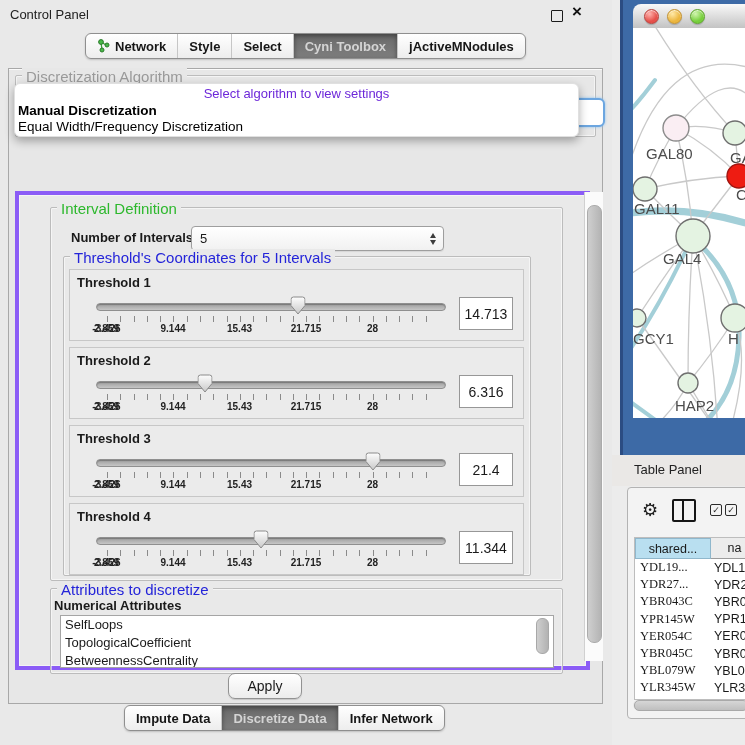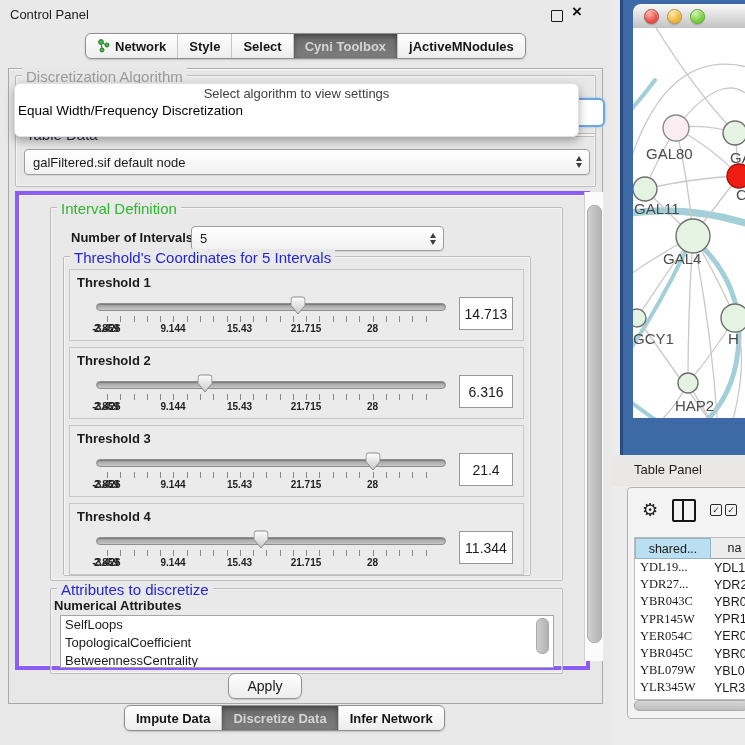--- a/index.html
+++ b/index.html
@@ -29,21 +29,21 @@
   .legend{position:absolute;top:-8px;left:6px;background:#e7e7e7;padding:0 4px;font-size:15px;white-space:nowrap;}
 
   
   #algo-group{left:6px;top:6px;right:6px;height:60px;}
   #algo-label{color:#9a9a9a;}
   #algo-combo-frag{left:550px;top:29px;width:42px;height:25px;background:#fff;border:2.5px solid #6ca6e0;border-radius:6px;box-shadow:0 0 3px #8cc0ef;}
 
   
   #algo-popup{left:14px;top:83px;width:563px;height:52px;background:#fff;border:1px solid #e0e0e0;
       border-radius:6px;box-shadow:0 4px 10px rgba(0,0,0,.32);z-index:30;padding:0;}
-  #algo-popup .ph{height:17px;text-align:center;color:#404040;font-size:13px;padding-top:2px;}
+  #algo-popup .ph{height:17px;text-align:center;color:#6d28d9;font-size:13px;padding-top:2px;}
   #algo-popup .opt{height:16px;font-size:13.5px;color:#000;padding:0 3px;line-height:16px;}
   #algo-popup .opt.sel-opt{font-weight:bold;}
 
   
   #tabledata-group{left:6px;top:64px;right:6px;height:52px;}
   #tabledata-group .legend{color:#2e2e44;}
   .combo{position:absolute;display:flex;align-items:center;background:linear-gradient(#ffffff,#f1f1f1);
       border:1px solid #9e9e9e;border-radius:4px;font-size:13px;padding-left:8px;box-shadow:0 1px 1px rgba(0,0,0,.08);}
   .spinner{position:absolute;right:7px;top:50%;transform:translateY(-50%);display:flex;flex-direction:column;gap:2px;}
   .spinner .up{width:0;height:0;border-left:3.5px solid transparent;border-right:3.5px solid transparent;border-bottom:5px solid #3c3c3c;}
@@ -175,30 +175,20 @@
       </div>
   </div>
 
   <div class="abs" id="main-panel">
 
     <div class="abs groupbox" id="algo-group">
       <span class="legend" id="algo-label">Discretization Algorithm</span>
     </div>
     <div class="abs" id="algo-combo-frag"></div>
 
-    <div class="abs groupbox" id="tabledata-group">
-      <span class="legend">Table Data</span>
-      <div class="combo" id="tabledata-combo">
-        <span>galFiltered.sif default node</span>
-        <span class="spinner">
-            <span class="up"></span>
-            <span class="dn"></span>
-          </span>
-      </div>
-    </div>
 
     <div class="abs" id="scroll-panel">
 
       <div class="abs groupbox" id="interval-group">
         <span class="legend">Interval Definition</span>
         <div class="abs" id="noi-label">Number of Intervals</div>
         <div class="combo" id="noi-combo">
           <span>5</span>
           <span class="spinner">
               <span class="up"></span>
@@ -326,20 +316,21 @@
         <span>Discretize Data</span>
       </div>
     <div class="tab">
         <span>Infer Network</span>
       </div>
   </div>
 </div>
 
 <div class="abs" id="algo-popup">
   <div class="ph">Select algorithm to view settings</div>
+  <div class="opt sel-opt">Manual Discretization</div>
   <div class="opt">Equal Width/Frequency Discretization</div>
 </div>
 
 <div class="abs" id="net-window">
   <div class="abs" id="net-titlebar">
     <div class="light" id="light-red"></div>
     <div class="light" id="light-yellow"></div>
     <div class="light" id="light-green"></div>
   </div>
   <div class="abs" id="net-canvas">

